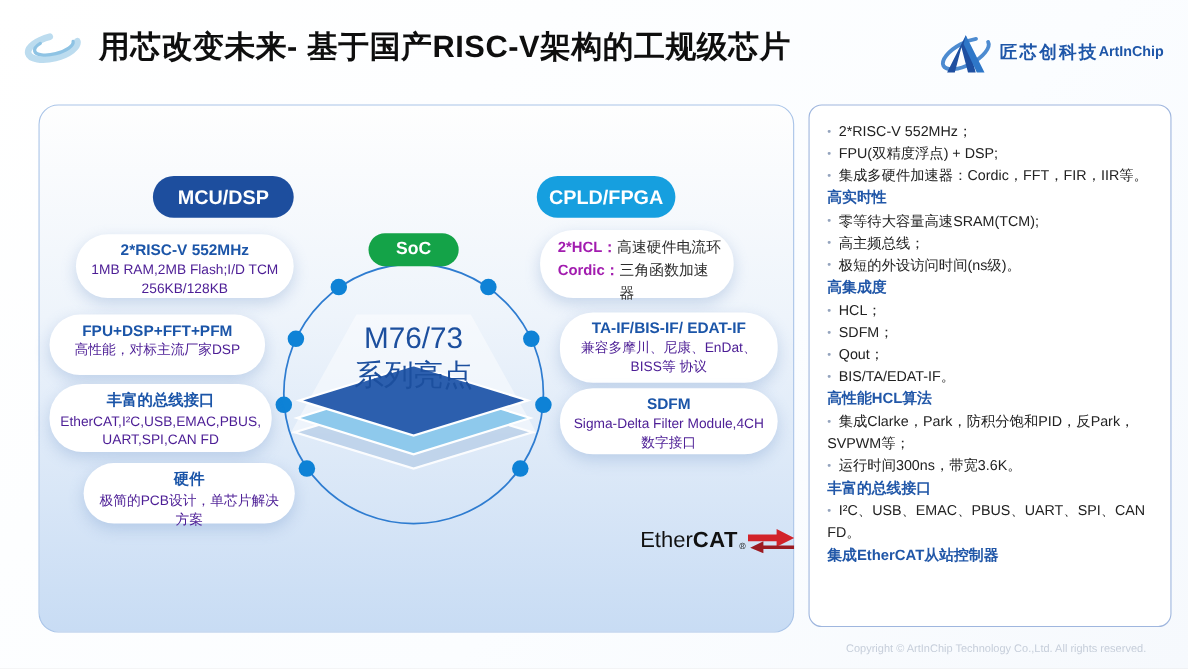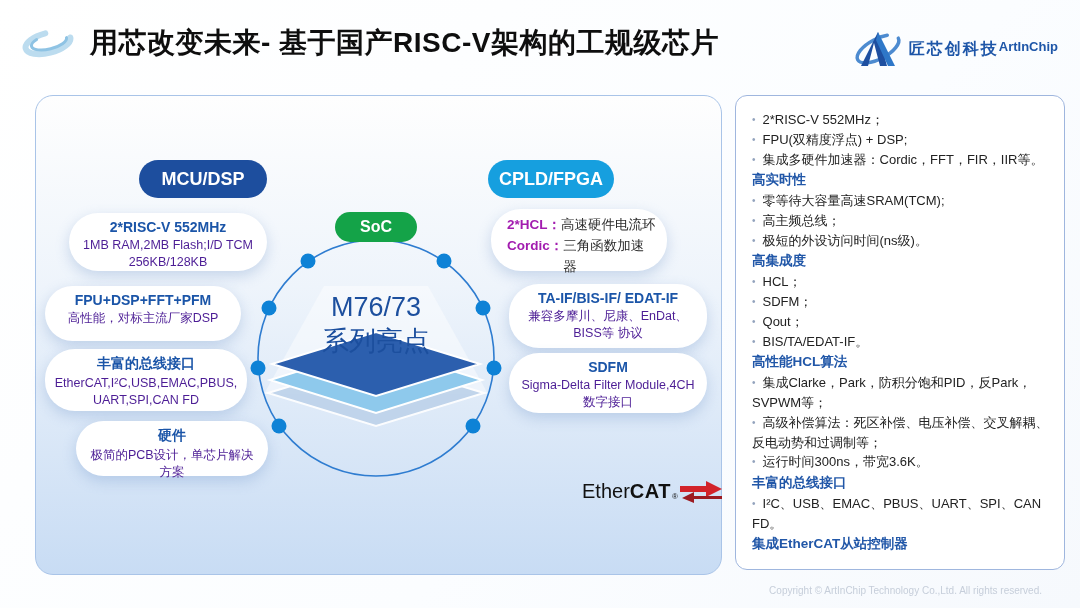--- a/index.html
+++ b/index.html
@@ -169,21 +169,20 @@
       <div class="sec-li"><span class="dot">•</span><span>零等待大容量高速SRAM(TCM);</span></div>
       <div class="sec-li"><span class="dot">•</span><span>高主频总线；</span></div>
       <div class="sec-li"><span class="dot">•</span><span>极短的外设访问时间(ns级)。</span></div>
       <div class="sec-h">高集成度</div>
       <div class="sec-li"><span class="dot">•</span><span>HCL；</span></div>
       <div class="sec-li"><span class="dot">•</span><span>SDFM；</span></div>
       <div class="sec-li"><span class="dot">•</span><span>Qout；</span></div>
       <div class="sec-li"><span class="dot">•</span><span>BIS/TA/EDAT-IF。</span></div>
       <div class="sec-h">高性能HCL算法</div>
       <div class="sec-li"><span class="dot">•</span><span>集成Clarke，Park，防积分饱和PID，反Park，SVPWM等；</span></div>
-      <div class="sec-li"><span class="dot">•</span><span>高级补偿算法：死区补偿、电压补偿、交叉解耦、反电动势和过调制等；</span></div>
       <div class="sec-li"><span class="dot">•</span><span>运行时间300ns，带宽3.6K。</span></div>
       <div class="sec-h">丰富的总线接口</div>
       <div class="sec-li"><span class="dot">•</span><span>I²C、USB、EMAC、PBUS、UART、SPI、CAN FD。</span></div>
       <div class="sec-h">集成EtherCAT从站控制器</div>
     </div>
 
   <div class="footer">Copyright © ArtInChip Technology Co.,Ltd. All rights reserved.</div>
 </div>
 
 </body></html>

